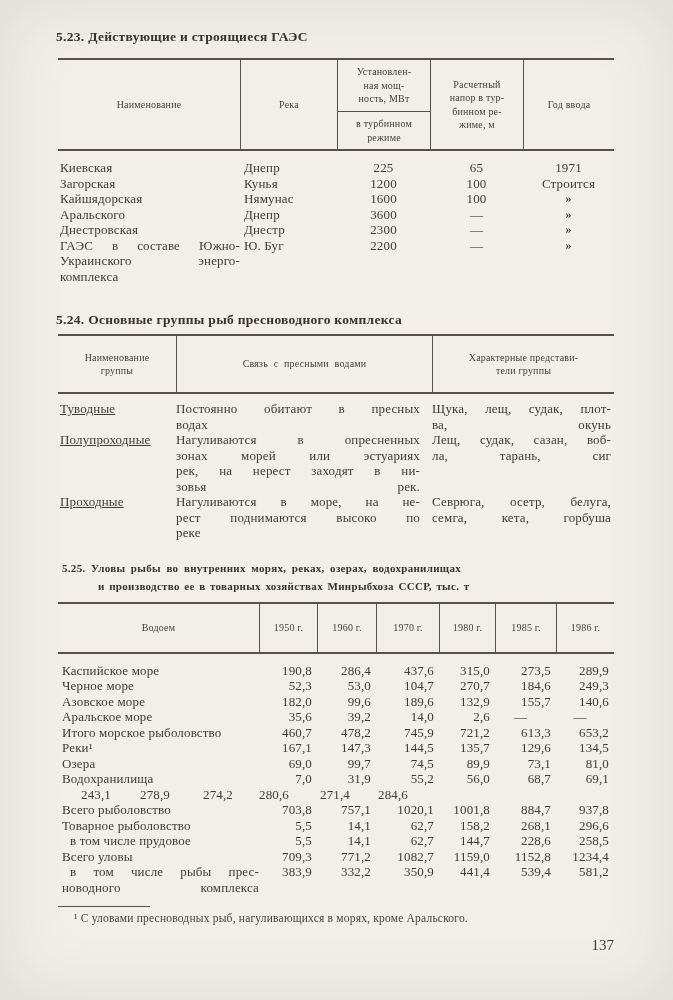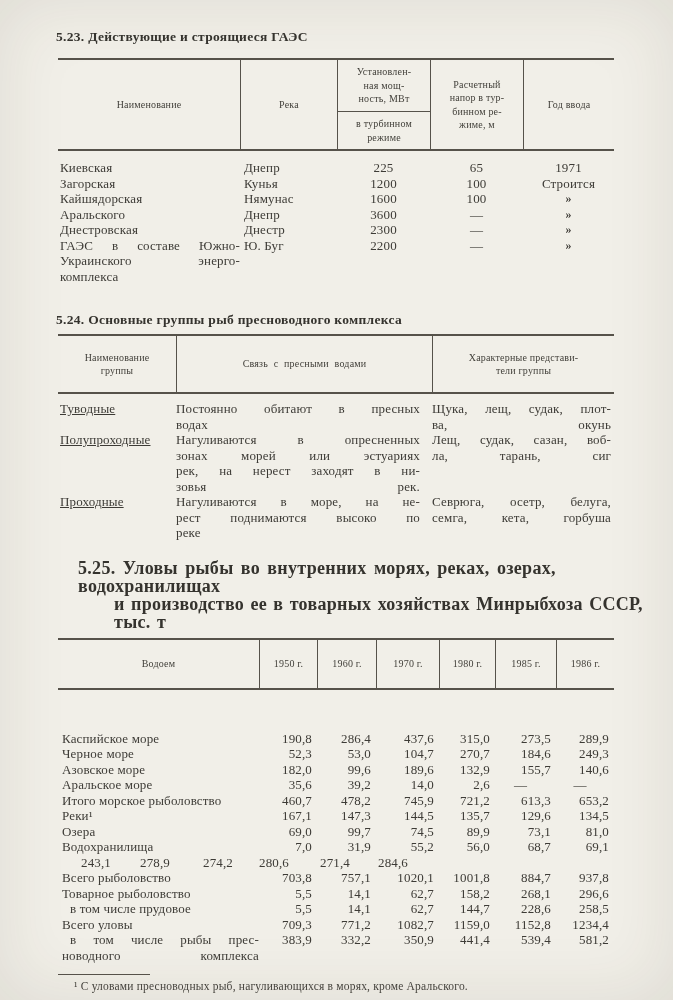--- a/index.html
+++ b/index.html
@@ -65,26 +65,26 @@
 
   
   .t3 .thead{height:52px;}
   .t3 .c0{width:201px;}
   .t3 .c1{width:58px;}
   .t3 .c2{width:59px;}
   .t3 .c3{width:63px;}
   .t3 .c4{width:56px;}
   .t3 .c5{width:61px;}
   .t3 .c6{width:58px;}
-  .t3 .tbody{padding-top:9px;margin-top:32px;}
+  .t3 .tbody{padding-top:9px;}
   .t3 .td.c0{padding-left:4px;}
   .t3 .td.c1,.t3 .td.c2,.t3 .td.c3,.t3 .td.c4,.t3 .td.c5,.t3 .td.c6{
     text-align:right;padding-right:5px;}
 
-  .title3{margin:18px 0 7px 78px;font-weight:bold;font-size:18px;
+  .title3{margin:18px 0 7px 62px;font-weight:bold;font-size:11px;
     line-height:18px;color:#35332e;letter-spacing:.3px;}
   .title3 .l1{word-spacing:2.5px;}
   .title3 .l2{padding-left:36px;word-spacing:1.5px;}
 
   .fn-rule{width:92px;border-top:1.5px solid #56524a;margin:11px 0 4px 58px;}
   .footnote{margin-left:58px;width:556px;font-size:11.5px;line-height:14px;
     text-indent:16px;letter-spacing:.2px;color:#45433d;}
   .page-number{width:556px;margin-left:58px;text-align:right;
     font-size:15px;margin-top:12px;color:#3d3b36;}
   .mt1{margin-top:13px;}

